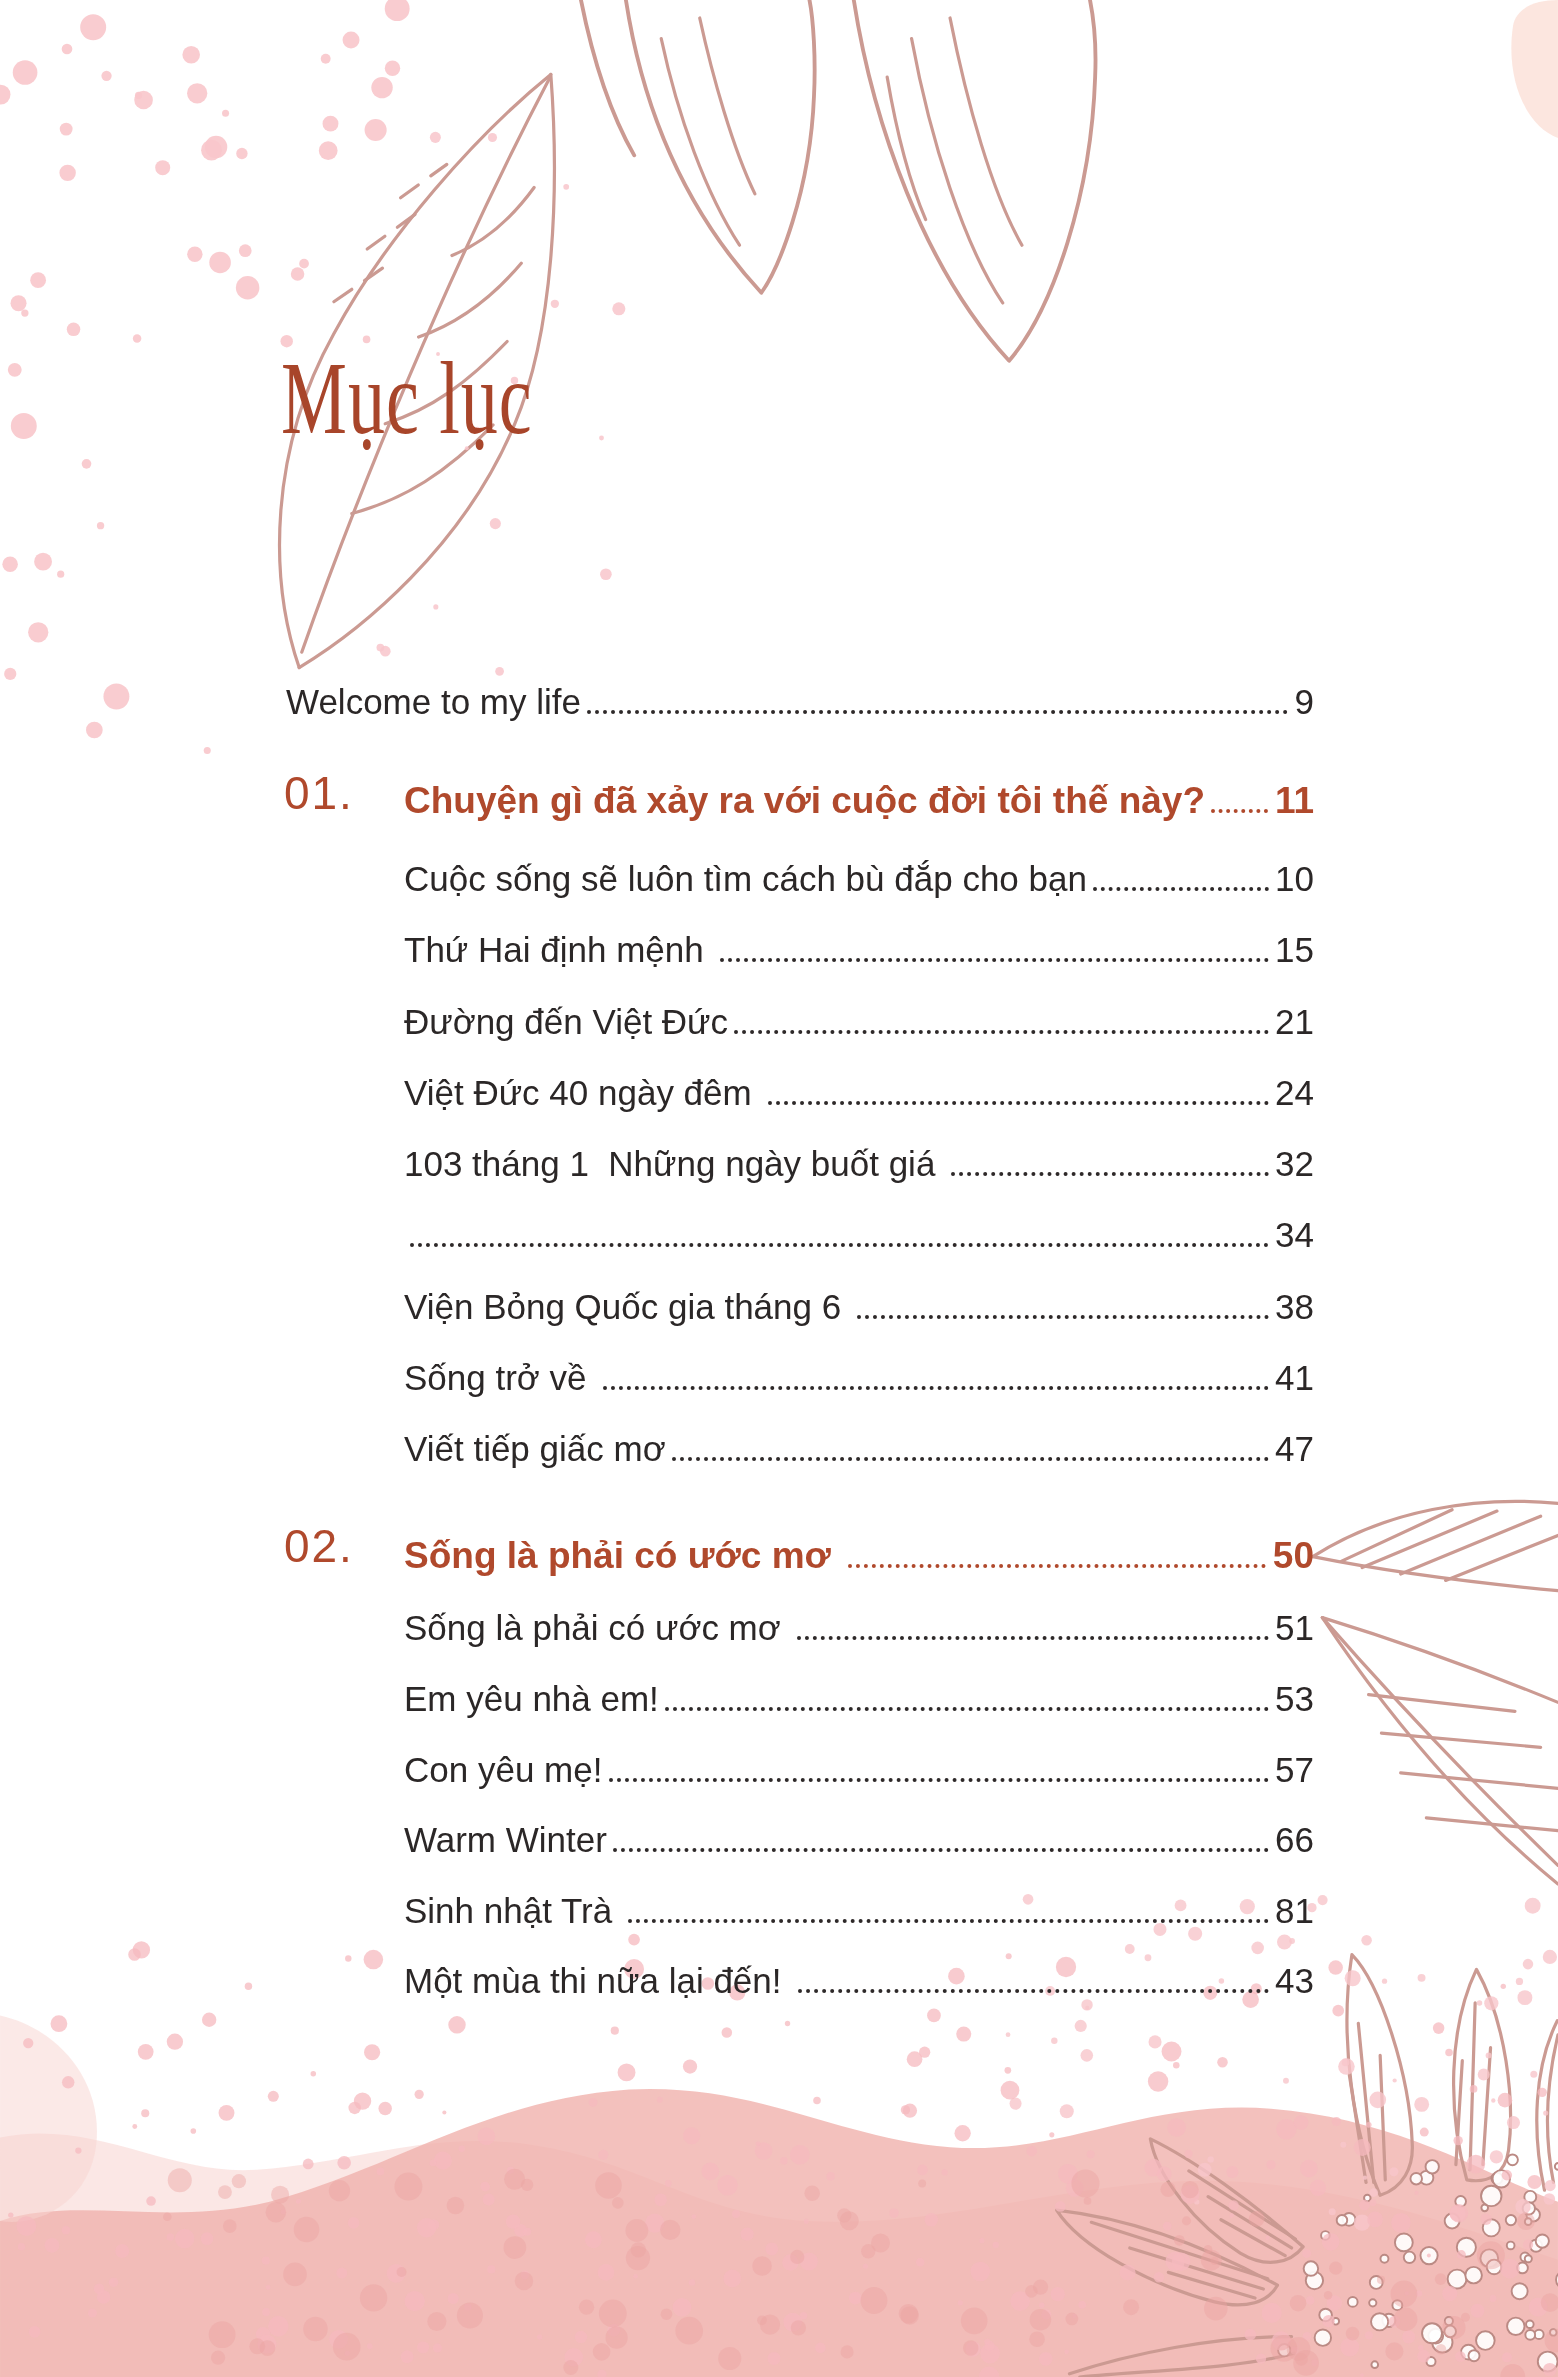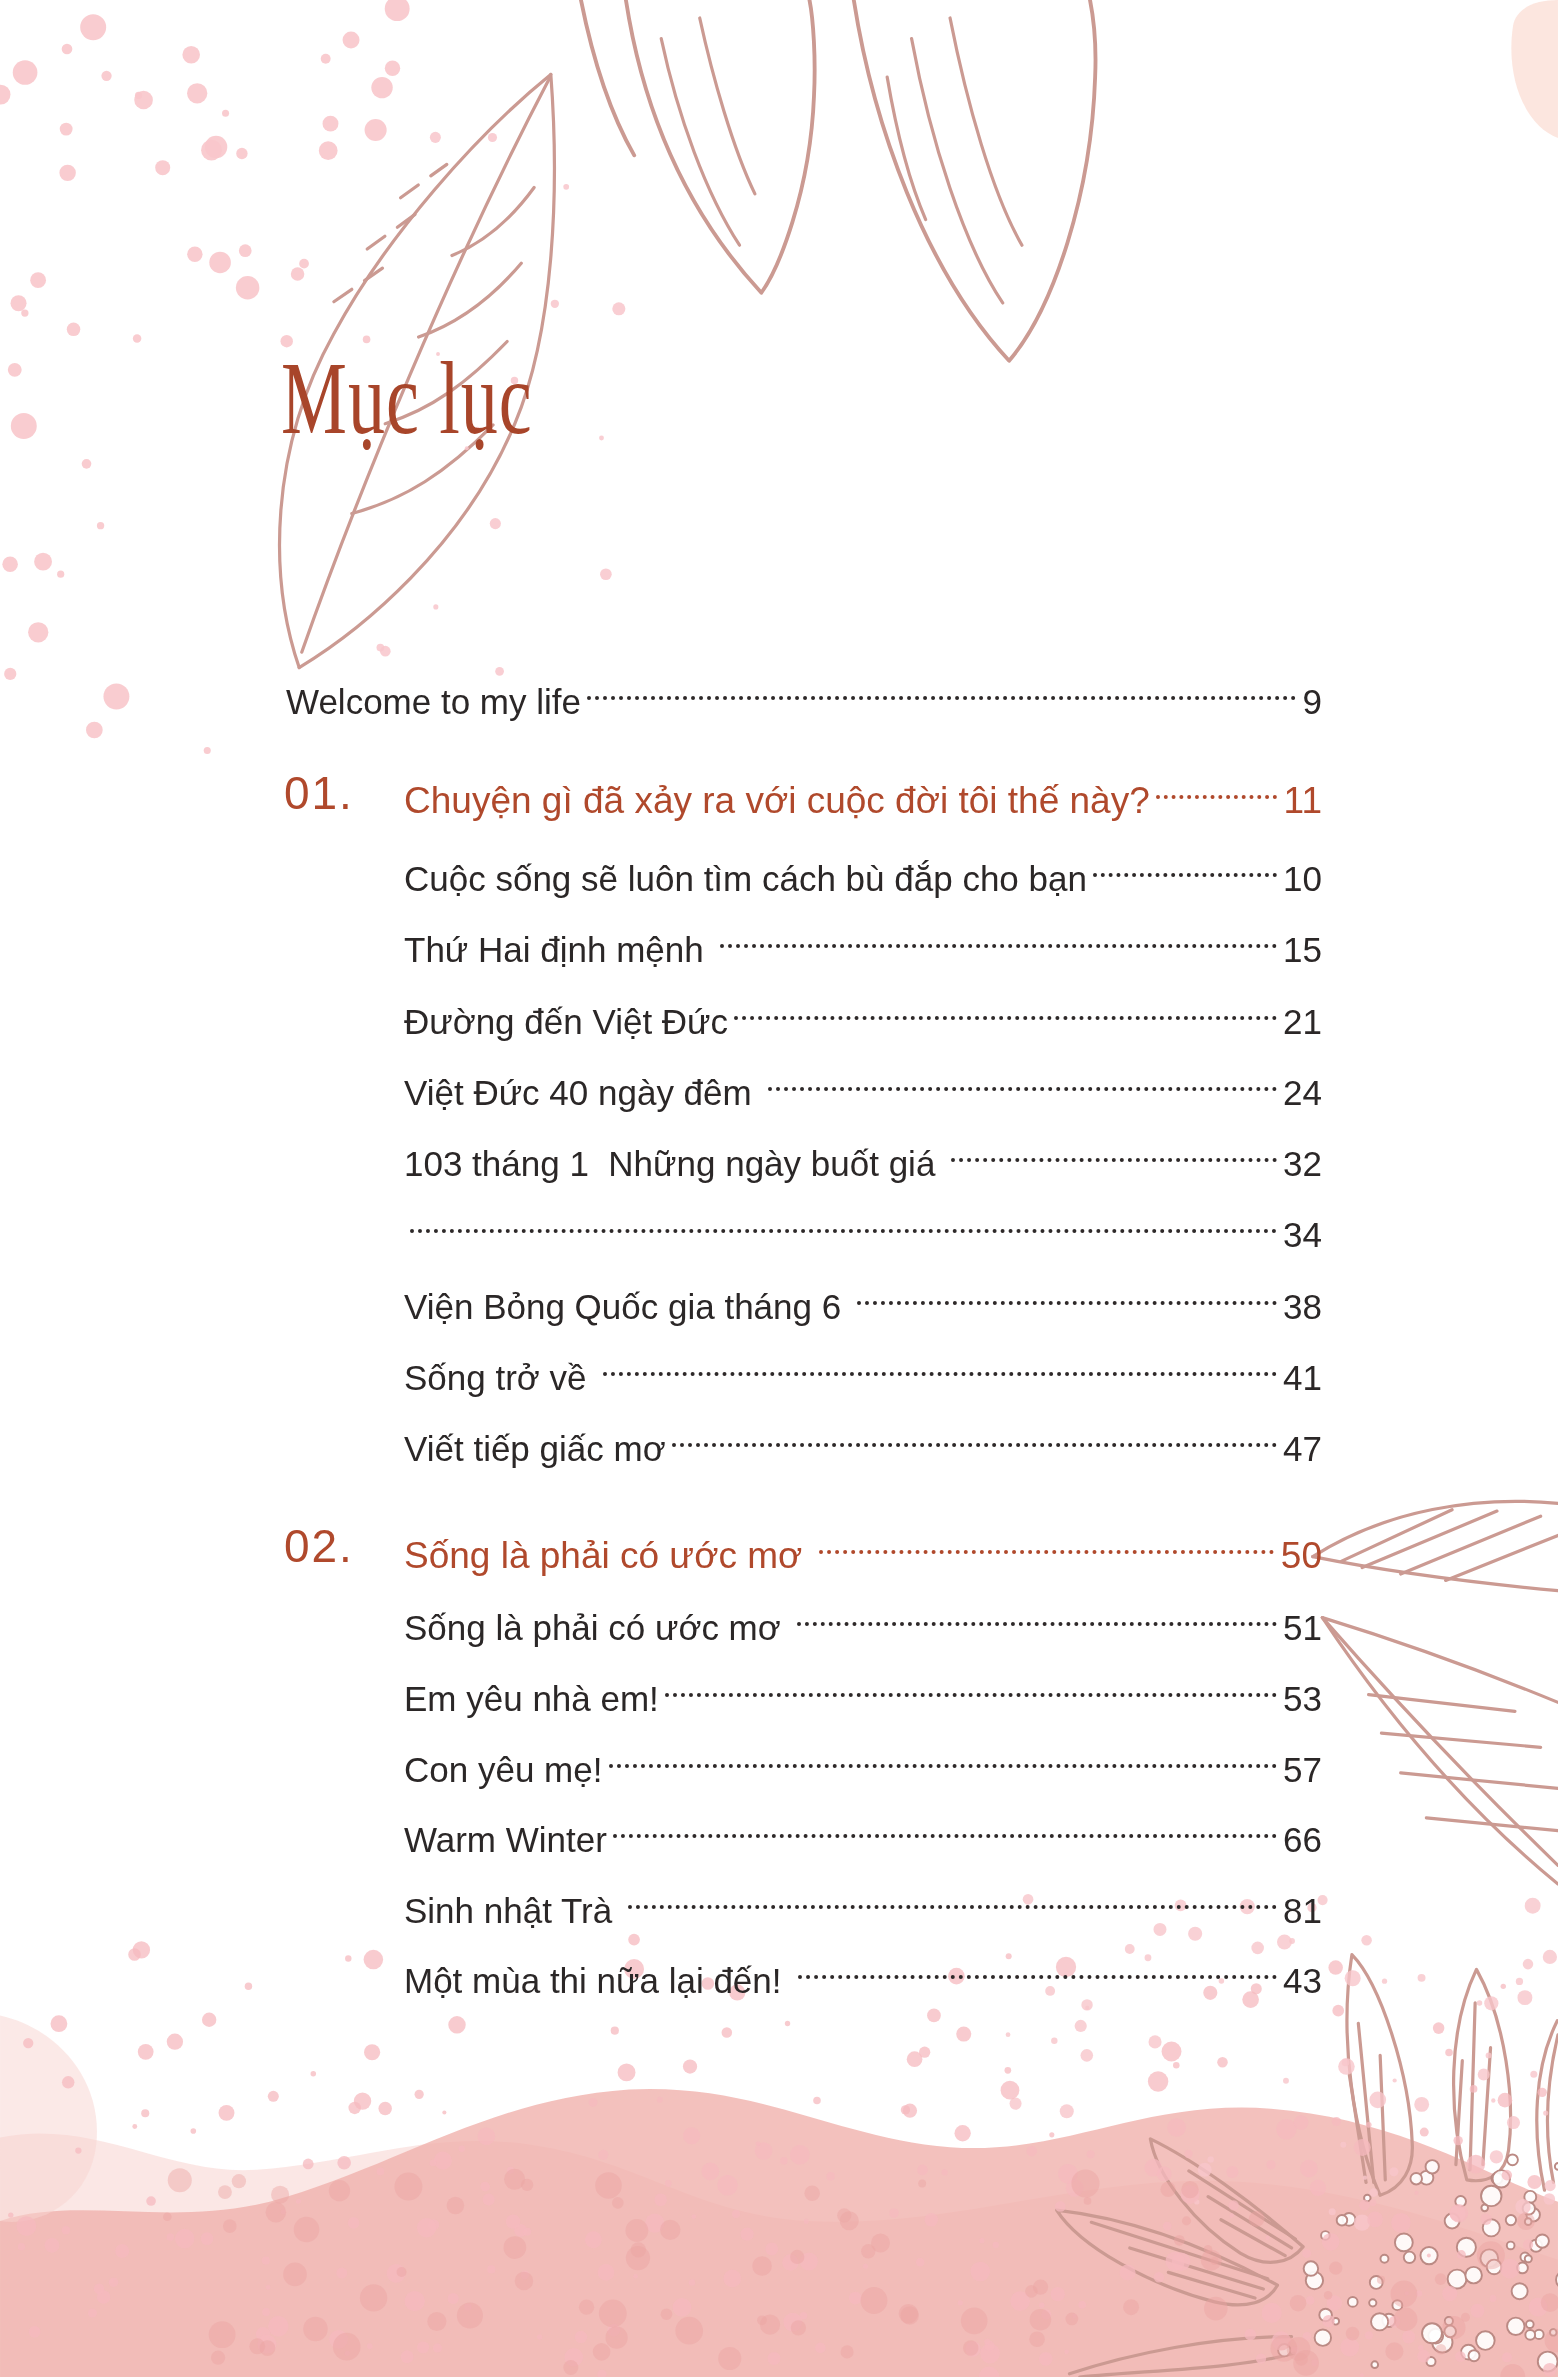--- a/index.html
+++ b/index.html
@@ -20,33 +20,33 @@
   .sk-b{stroke-width:6;}
   .sk-dash{stroke-dasharray:34 24;}
   .wash{stroke:none;}
   .page-title{
     position:absolute;left:281px;top:339px;
     font-family:"Liberation Serif",serif;font-size:103px;font-weight:500;
     color:var(--title);transform:scaleX(.72);transform-origin:left top;
     letter-spacing:1.3px;white-space:pre;
   }
   .row{
-    position:absolute;left:404px;right:236px;
-    display:flex;align-items:center;
+    position:absolute;left:404px;right:244px;
+    display:flex;align-items:flex-end;
     font-size:35px;line-height:40px;
   }
   .row.top{left:286px;}
   .row .lbl{white-space:pre;flex:0 0 auto;}
   .row .leader{
     flex:1 1 auto;min-width:26px;
     border-bottom:4.5px dotted var(--dots);
     margin:0 6.4px 8.3px 6.4px;
   }
   .row .pg{flex:0 0 auto;white-space:pre;}
-  .row.chap{font-weight:normal;color:var(--accent);font-size:37px;}
+  .row.chap{font-weight:bold;color:var(--accent);font-size:37px;}
   .row.chap .leader{border-bottom-color:var(--accent);}
   .secnum{
     position:absolute;left:284px;
     font-size:46px;line-height:64px;font-weight:300;letter-spacing:1.9px;
     color:var(--accent);
   }
 </style>
 </head>
 <body>
 

